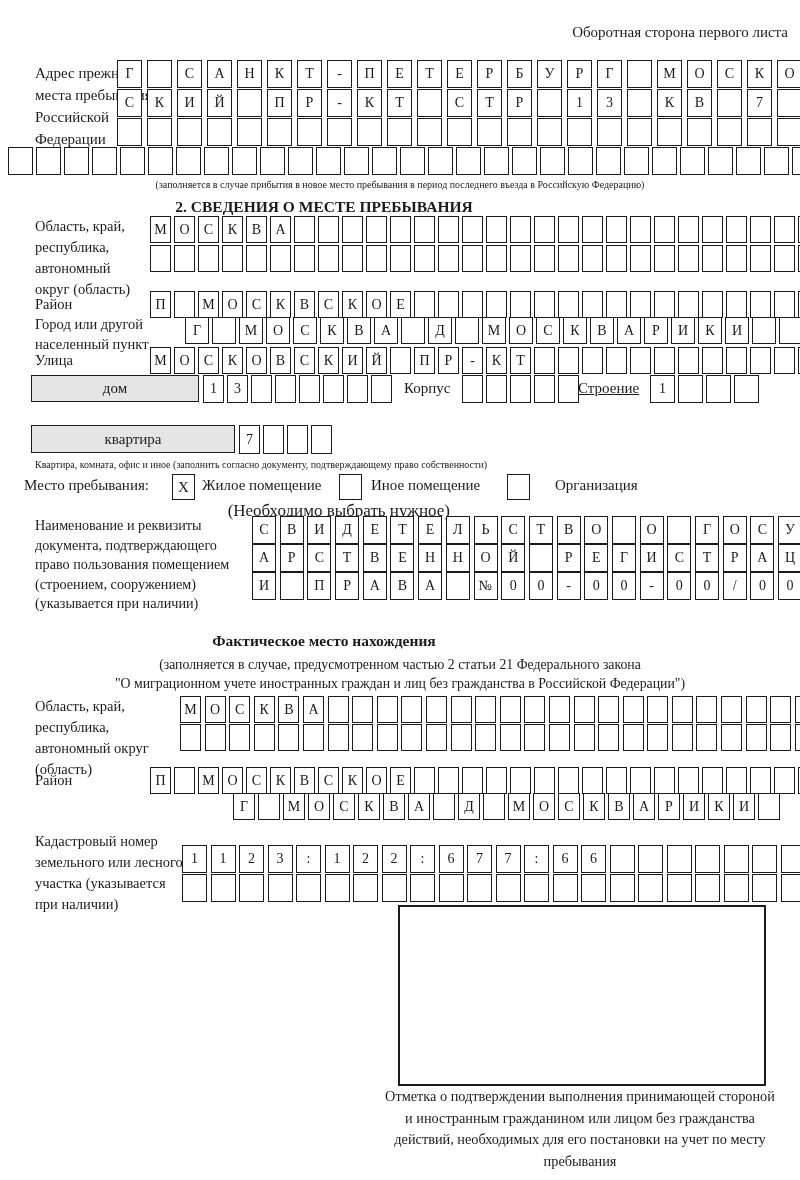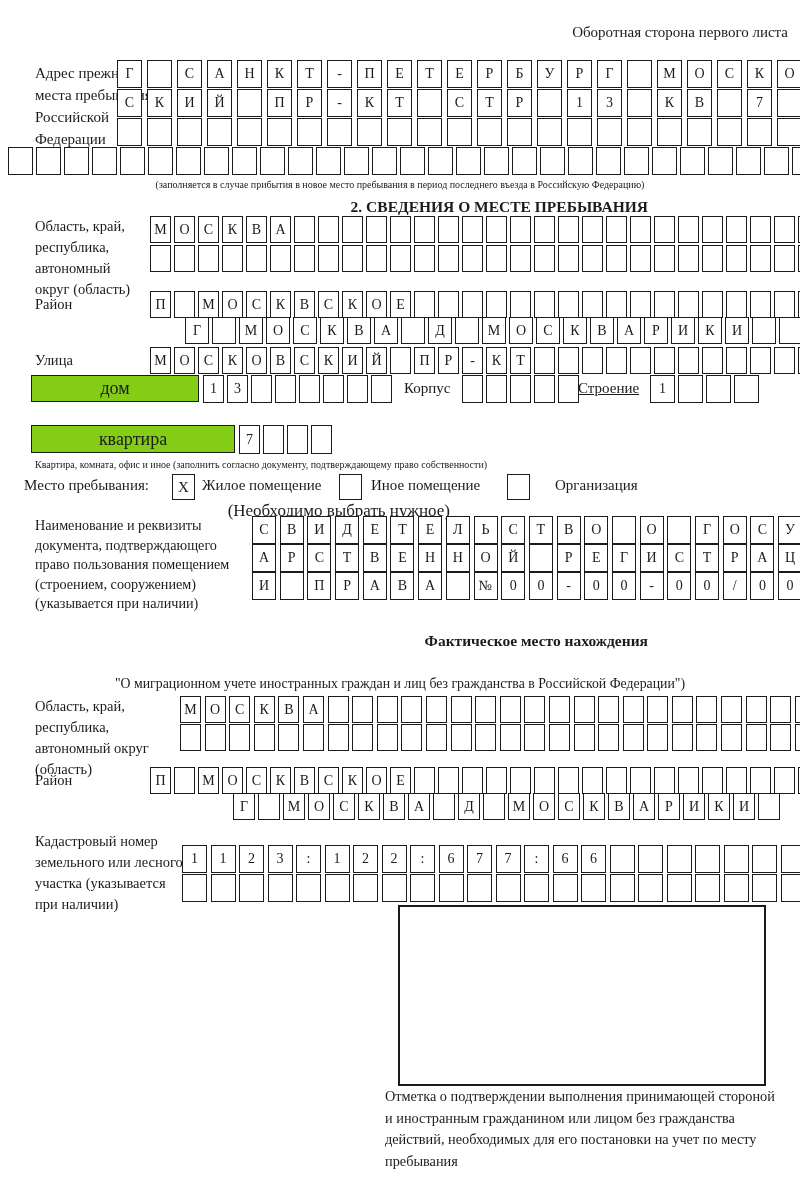--- a/index.html
+++ b/index.html
@@ -5,31 +5,31 @@
   html,body{margin:0;padding:0;background:#ffffff;}
   .page{
     position:relative;width:800px;height:1180px;background:#ffffff;
     font-family:"Liberation Serif","DejaVu Serif",serif;color:#1b1b1b;
     overflow:hidden;
   }
   .abs{position:absolute;}
   .lbl{position:absolute;font-size:14.5px;line-height:21px;}
   .cap{position:absolute;font-size:10px;line-height:17px;}
   .center{left:0;width:800px;text-align:center;}
-  .title{position:absolute;left:0;width:648px;text-align:right;font-weight:bold;font-size:15.5px;}
+  .title{position:absolute;left:0;width:648px;text-align:center;font-weight:bold;font-size:15.5px;}
   .cellrow{position:absolute;display:flex;gap:var(--gap,3px);}
   .cell{
     flex:none;width:var(--cw,19px);height:var(--ch,25px);
     border:1.7px solid #1b1b1b;background:#fff;
     display:flex;align-items:center;justify-content:center;
     font-size:14px;line-height:1;
   }
   .widebox{
-    position:absolute;border:1.8px solid #1b1b1b;background:#84cc16;
-    display:flex;align-items:center;justify-content:center;font-size:18px;
+    position:absolute;border:1.8px solid #1b1b1b;background:#e5e5e5;
+    display:flex;align-items:center;justify-content:center;font-size:15px;
   }
   .checkbox{
     position:absolute;width:21px;height:24px;border:1.8px solid #1b1b1b;background:#fff;
     display:flex;align-items:center;justify-content:center;font-size:15px;
   }
   .opt{position:absolute;font-size:15px;}
   .stamp{position:absolute;border:2px solid #1b1b1b;background:#fff;}
 </style>
 </head>
 <body>
@@ -236,20 +236,21 @@
       <span class="cell"></span>
       <span class="cell"></span>
       <span class="cell"></span>
       <span class="cell"></span>
       <span class="cell"></span>
       <span class="cell"></span>
       <span class="cell"></span>
       <span class="cell"></span>
     </div>
 
+  <div class="lbl" style="left:35px;top:314px;width:140px;line-height:20px;">Город или другой населенный пункт</div>
   <div class="cellrow" style="left:185px;top:317px;--cw:22px;--gap:3px;">
       <span class="cell">Г</span>
       <span class="cell"></span>
       <span class="cell">М</span>
       <span class="cell">О</span>
       <span class="cell">С</span>
       <span class="cell">К</span>
       <span class="cell">В</span>
       <span class="cell">А</span>
       <span class="cell"></span>
@@ -408,20 +409,21 @@
       <span class="cell">0</span>
       <span class="cell">-</span>
       <span class="cell">0</span>
       <span class="cell">0</span>
       <span class="cell">/</span>
       <span class="cell">0</span>
       <span class="cell">0</span>
     </div>
 
   <div class="title" style="top:632px;">Фактическое место нахождения</div>
+  <div class="cap center" style="top:656px;font-size:13.8px;">(заполняется в случае, предусмотренном частью 2 статьи 21 Федерального закона</div>
   <div class="cap center" style="top:675px;font-size:13.8px;">"О миграционном учете иностранных граждан и лиц без гражданства в Российской Федерации")</div>
 
   <div class="lbl" style="left:35px;top:696px;width:145px;">Область, край, республика, автономный округ (область)</div>
   <div class="cellrow" style="left:180px;top:696px;--cw:19px;--gap:3.6px;">
       <span class="cell">М</span>
       <span class="cell">О</span>
       <span class="cell">С</span>
       <span class="cell">К</span>
       <span class="cell">В</span>
       <span class="cell">А</span>
@@ -576,15 +578,15 @@
       <span class="cell"></span>
       <span class="cell"></span>
       <span class="cell"></span>
       <span class="cell"></span>
       <span class="cell"></span>
       <span class="cell"></span>
       <span class="cell"></span>
     </div>
 
   <div class="stamp" style="left:398px;top:905px;width:364px;height:177px;"></div>
-  <div class="abs" style="left:385px;top:1086px;width:390px;font-size:14.3px;line-height:21.5px;">Отметка о подтверждении выполнения принимающей стороной и иностранным гражданином или лицом без гражданства действий, необходимых для его постановки на учет по месту пребывания</div>
+  <div class="abs" style="left:385px;top:1086px;width:390px;text-align:center;font-size:14.3px;line-height:21.5px;">Отметка о подтверждении выполнения принимающей стороной и иностранным гражданином или лицом без гражданства действий, необходимых для его постановки на учет по месту пребывания</div>
 
 </div>
 
 </body></html>

